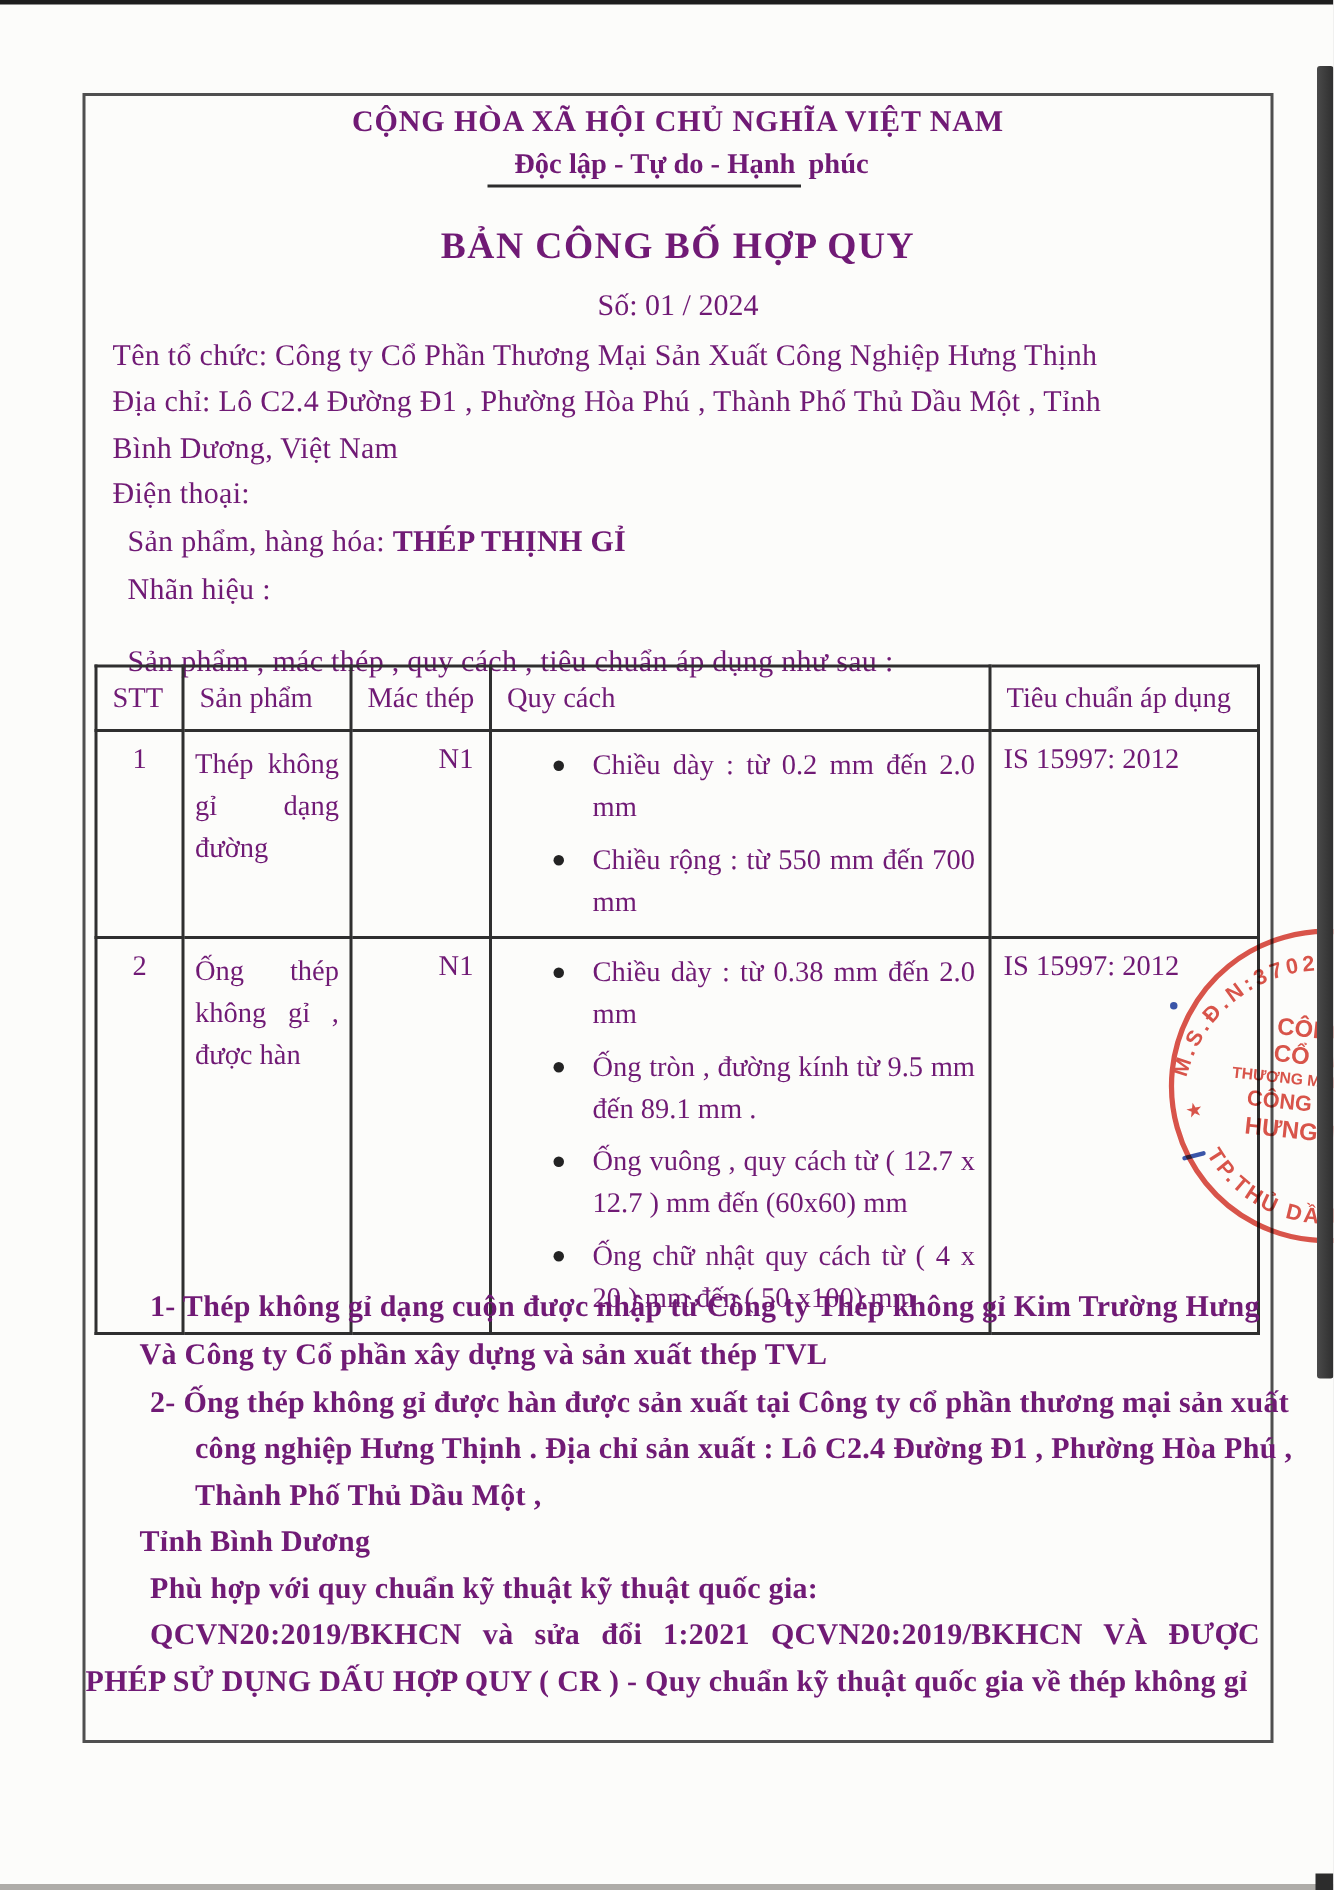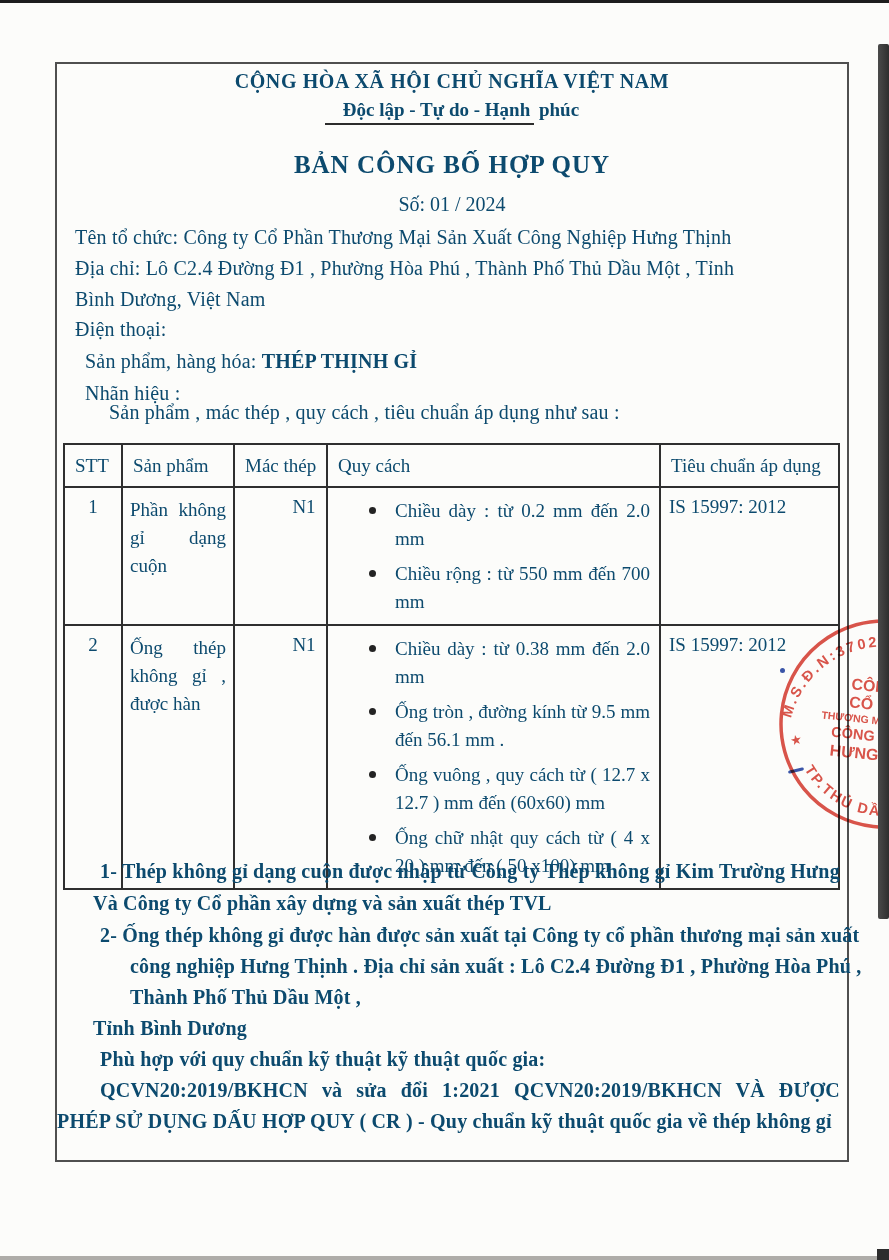--- a/index.html
+++ b/index.html
@@ -1,19 +1,19 @@
 <!DOCTYPE html>
 <html><head>
 <meta charset="utf-8">
 <style>
   html,body { margin:0; padding:0; background:#e8e8e6; }
   #page {
     position:relative; width:889px; height:1260px;
     background:#fcfcfa; overflow:hidden;
-    font-family:"Liberation Serif", serif; color:#0c4a6e;
+    font-family:"Liberation Serif", serif; color:#701a75;
   }
   .abs { position:absolute; }
 
   
   .scan-top    { left:0; top:0; width:889px; height:3px; background:#1d1d1d; z-index:6; }
   .scan-right  { right:0; top:44px; width:11px; height:875px;
                  background:linear-gradient(to left,#2e2e2e,#4a4a4a); z-index:5; border-radius:2px; }
   .scan-bottom { left:0; bottom:0; width:889px; height:4px; background:#aeaca8; z-index:6; }
   .scan-corner { right:0; bottom:0; width:12px; height:11px; background:#2c2c2c; z-index:7; }
 
@@ -78,58 +78,58 @@
   <div class="abs center-line doc-title">BẢN CÔNG BỐ HỢP QUY</div>
   <div class="abs center-line motto"><span class="motto-underline">Độc lập - Tự do - Hạnh</span><span> phúc</span></div>
   <div class="abs center-line doc-number">Số: 01 / 2024</div>
 
   <div class="abs txt" style="left:75px; top:226px;">Tên tổ chức: Công ty Cổ Phần Thương Mại Sản Xuất Công Nghiệp Hưng Thịnh</div>
   <div class="abs txt" style="left:75px; top:257px;">Địa chỉ: Lô C2.4 Đường Đ1 , Phường Hòa Phú , Thành Phố Thủ Dầu Một , Tỉnh</div>
   <div class="abs txt" style="left:75px; top:288px;">Bình Dương, Việt Nam</div>
   <div class="abs txt" style="left:75px; top:318px;">Điện thoại:</div>
   <div class="abs txt" style="left:85px; top:350px;"><span>Sản phẩm, hàng hóa: </span><span class="b">THÉP THỊNH GỈ</span></div>
   <div class="abs txt" style="left:85px; top:382px;">Nhãn hiệu :</div>
-  <div class="abs txt" style="left:85px; top:401px;margin-left:24px;">Sản phẩm , mác thép , quy cách , tiêu chuẩn áp dụng như sau :</div>
+  <div class="abs txt" style="left:85px; top:430px;">Sản phẩm , mác thép , quy cách , tiêu chuẩn áp dụng như sau :</div>
 
   <table class="spec">
     <colgroup>
       <col class="c-stt">
         <col class="c-prod">
         <col class="c-grade">
         <col class="c-spec">
         <col class="c-std">
     </colgroup>
     <tbody>
         <tr>
       <th class="c-stt">STT</th>
       <th>Sản phẩm</th>
       <th>Mác thép</th>
       <th>Quy cách</th>
       <th>Tiêu chuẩn áp dụng</th>
     </tr>
     <tr class="r1">
       <td class="cell-stt">1</td>
-      <td class="cell-prod">Phần không gỉ dạng cuộn</td>
+      <td class="cell-prod">Thép không gỉ dạng đường</td>
       <td class="cell-grade">N1</td>
       <td>
         <ul class="specs">
           <li>Chiều dày : từ 0.2 mm đến 2.0 mm</li>
           <li>Chiều rộng : từ 550 mm đến 700 mm</li>
         </ul>
       </td>
       <td class="cell-std">IS 15997: 2012</td>
     </tr>
     <tr class="r2">
       <td class="cell-stt">2</td>
       <td class="cell-prod">Ống thép không gỉ , được hàn</td>
       <td class="cell-grade">N1</td>
       <td>
         <ul class="specs">
           <li>Chiều dày : từ 0.38 mm đến 2.0 mm</li>
-          <li>Ống tròn , đường kính từ 9.5 mm đến 56.1 mm .</li>
+          <li>Ống tròn , đường kính từ 9.5 mm đến 89.1 mm .</li>
           <li>Ống vuông , quy cách từ ( 12.7 x 12.7 ) mm đến (60x60) mm</li>
           <li>Ống chữ nhật quy cách từ ( 4 x 20 ) mm đến ( 50 x100) mm</li>
         </ul>
       </td>
       <td class="cell-std">IS 15997: 2012</td>
     </tr>
   </tbody>
     </table>
 
   <div class="abs note" style="left:100px; top:860px;">1-  Thép không gỉ dạng cuộn được nhập từ Công ty Thép không gỉ Kim Trường Hưng</div>

